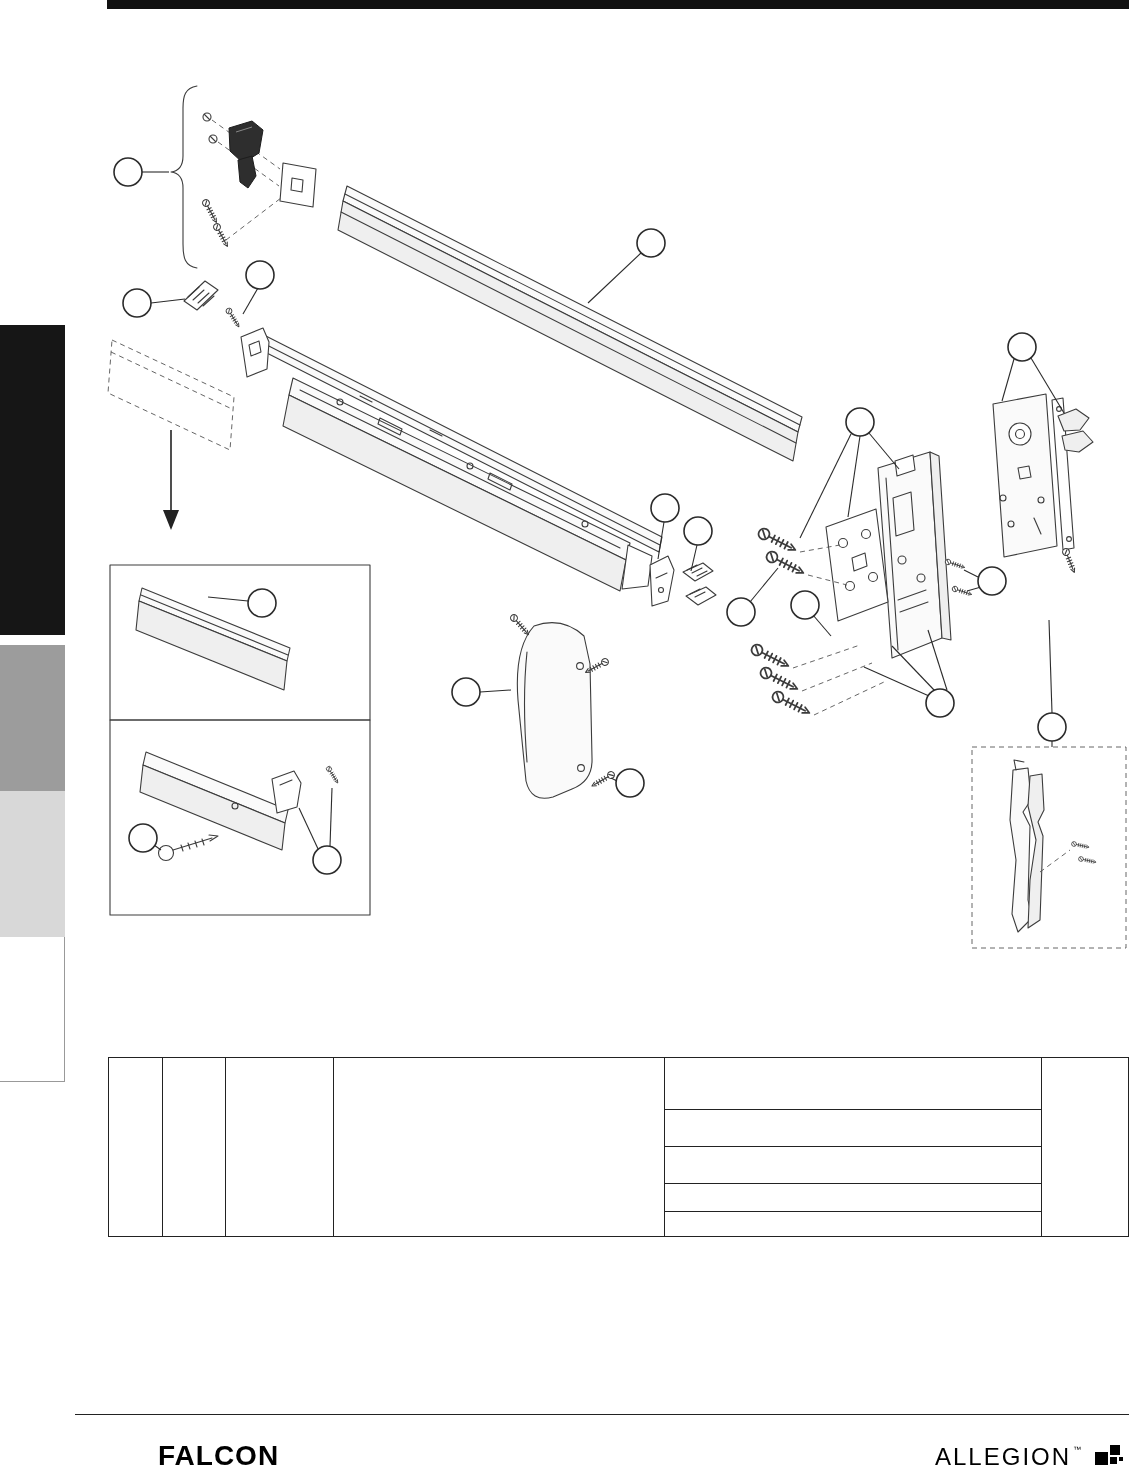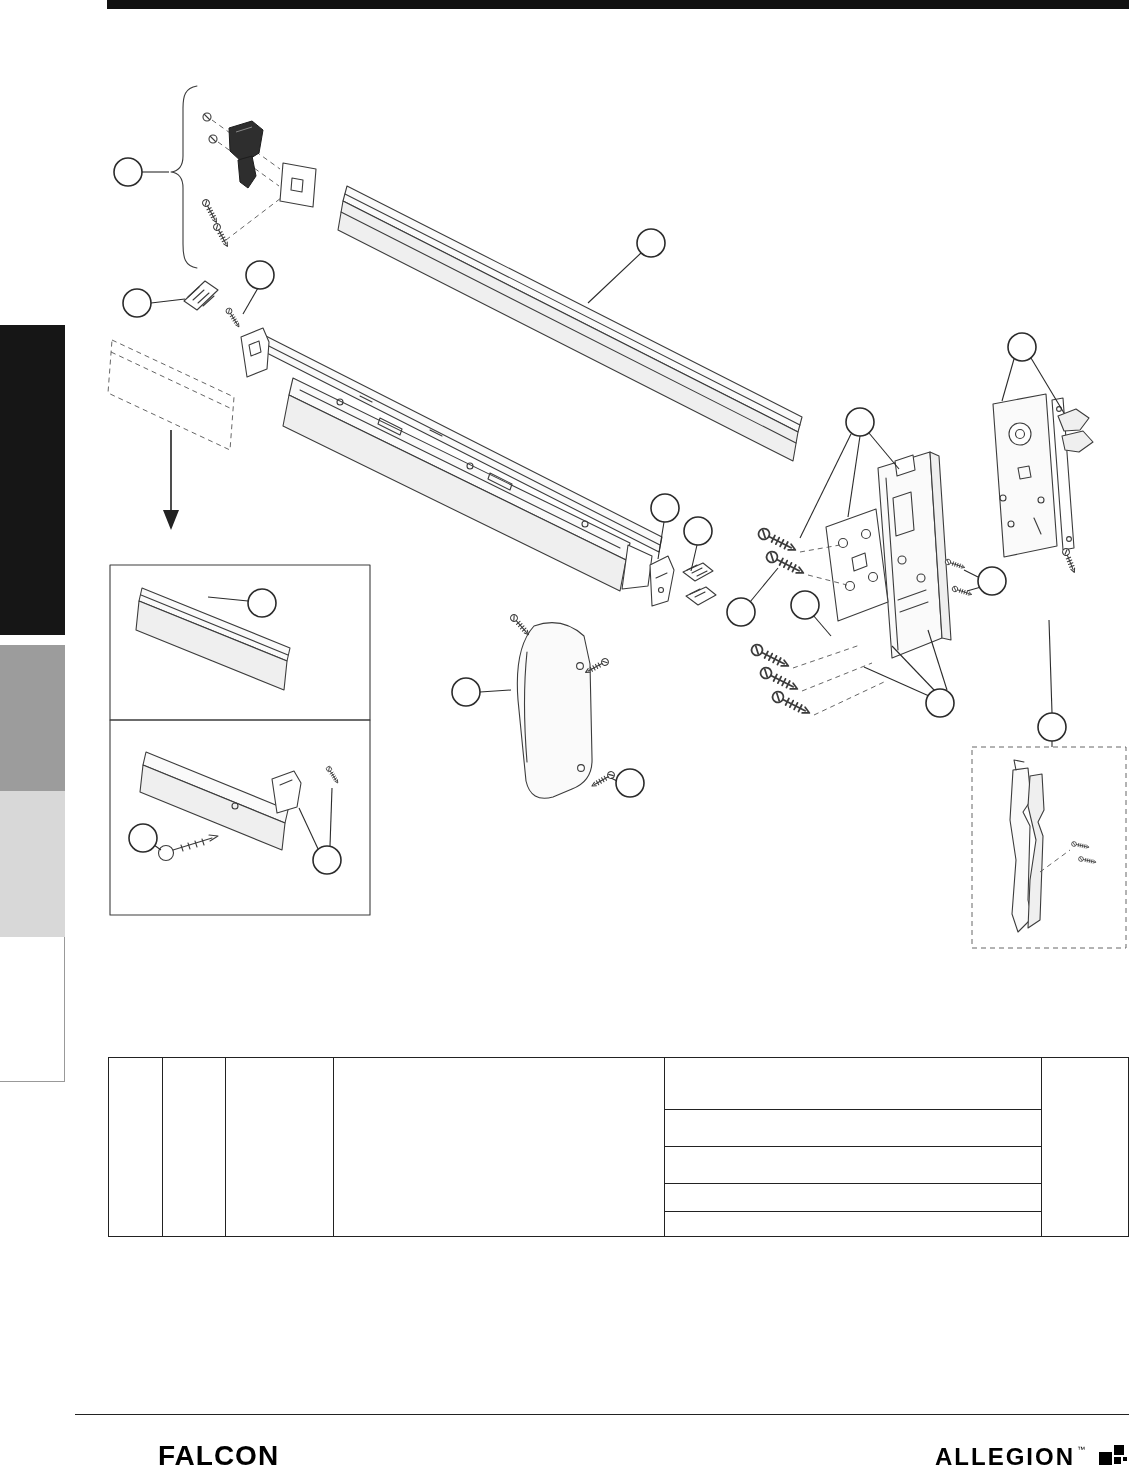--- a/index.html
+++ b/index.html
@@ -28,21 +28,21 @@
 
   
   .parts-table{position:absolute;left:108px;top:1057px;width:1021px;height:180px;border:1px solid #222;box-sizing:border-box;background:#fff;}
   .parts-table .vline{position:absolute;top:0;bottom:0;width:1px;background:#222;}
   .parts-table .hline{position:absolute;height:1px;background:#222;}
 
   
   .footer-rule{position:absolute;left:75px;top:1414px;width:1054px;height:1px;background:#222;}
   .falcon{position:absolute;left:158px;top:1440px;font-size:28px;font-weight:900;letter-spacing:1px;color:#000;}
   .allegion{position:absolute;left:935px;top:1443px;display:flex;align-items:center;gap:8px;color:#000;}
-  .allegion .word{font-size:24px;font-weight:700;letter-spacing:2px;}
+  .allegion .word{font-size:24px;font-weight:400;letter-spacing:2px;}
   .allegion .tm{font-size:8px;vertical-align:top;position:relative;top:-8px;left:-6px;}
 </style>
 </head>
 <body>
 
 <div class="page">
 
   <div class="top-bar"></div>
   <div class="tab tab-black"></div>
   <div class="tab tab-gray"></div>

